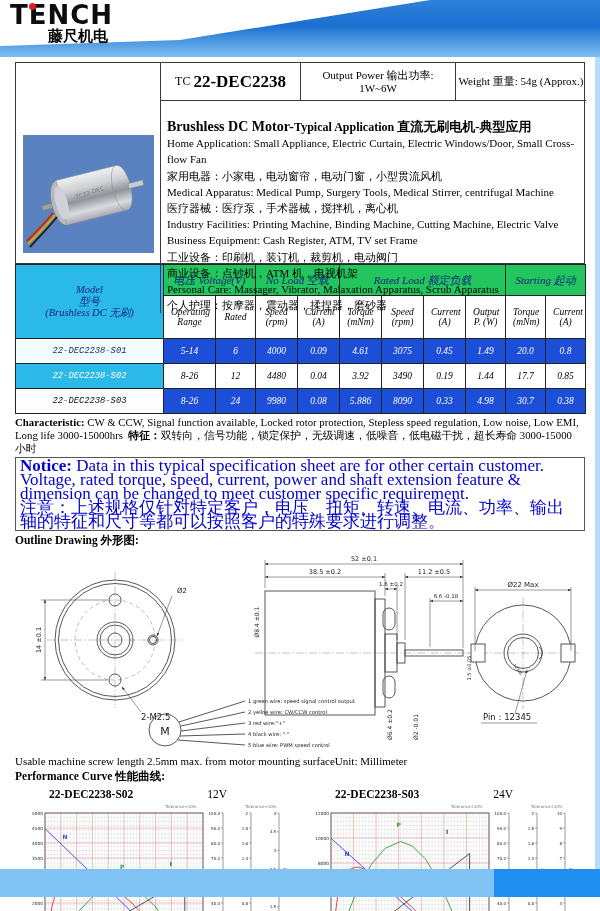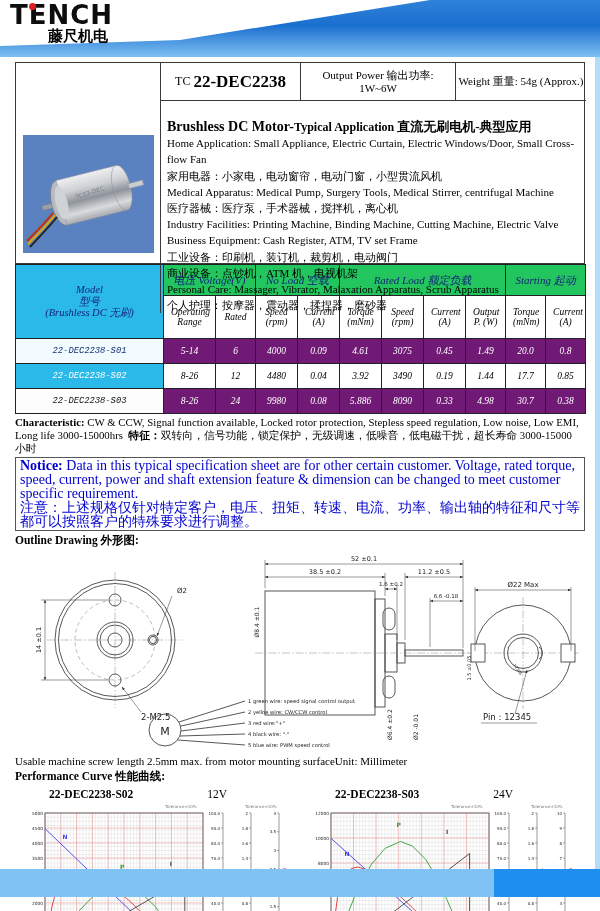--- a/index.html
+++ b/index.html
@@ -36,25 +36,25 @@
   table.spec{width:570px;border-collapse:collapse;table-layout:fixed;margin-top:0;}
   table.spec th,table.spec td{border:1px solid #222;padding:7px;text-align:center;overflow:hidden;font-style:italic;}
   .hdr1 th{background:#22c55e;color:#141f7a;font-size:11px;font-weight:normal;height:16px;}
   th.model-h{background:#2bb9e9;color:#141f7a;font-size:10.5px;font-weight:normal;line-height:11.5px;}
   .hdr2 th{background:#fff;color:#000;font-size:9.5px;font-weight:normal;line-height:10.5px;height:28px;}
   tr.dr{height:16px;font-size:9.5px;}
   td.model-cell{font-family:"Liberation Mono",monospace;font-size:8.8px;}
   .m-white{background:#fdfdfd;color:#111;}
   .m-pale{background:#f2fbff;color:#15306e;}
   .m-cyan{background:#2bb9e9;color:#fff;}
-  .v-cyan{background:#701a75;color:#fff;}
+  .v-cyan{background:#1d4ed8;color:#fff;}
   .v-white{background:#fff;color:#000;}
   
   .chara{font-size:10.8px;line-height:13px;margin:2px 0 2px 0;}
-  .notice{border:1px solid #555;color:#0000cd;font-size:14px;line-height:14px;padding:1px 4px;margin:1px 0 2px 0;}
+  .notice{border:1px solid #555;color:#0000cd;font-size:17px;line-height:14px;padding:1px 4px;margin:1px 0 2px 0;}
   .sect{font-weight:bold;font-size:11.5px;margin:2px 0 0 0;}
   .noteline{display:flex;justify-content:flex-start;font-size:11px;margin-top:0;}
   
   .charts{display:flex;gap:2px;margin-top:2px;}
   .chart{width:284px;}
   .chart-head{display:flex;font-size:11.5px;height:15px;align-items:center;}
   .chart-name{font-weight:bold;margin-left:34px;}
   .chart-volt{margin-left:auto;margin-right:72px;}
   
   .footer{position:absolute;left:0;top:869px;width:600px;height:28px;background:#7fc2f3;}

